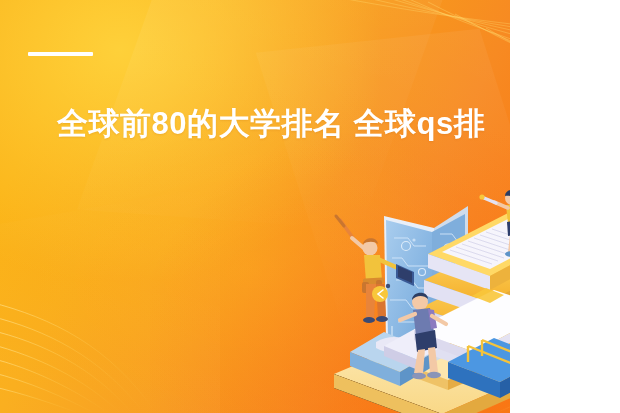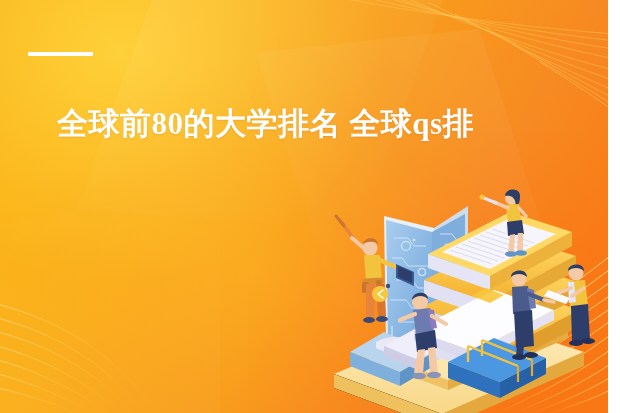--- a/index.html
+++ b/index.html
@@ -3,24 +3,24 @@
 <meta charset="utf-8">
 <title>Article Cover Banner</title>
 <style>
   html, body {
     margin: 0;
     padding: 0;
     background: #ffffff;
   }
   #banner {
     position: relative;
-    width: 608px;
+    width: 510px;
     height: 413px;
     overflow: hidden;
-    font-family: Liberation Serif, serif;
+    font-family: Liberation Sans, sans-serif;
     background: #F7941E;
   }
 
   
   .bg-base {
     position: absolute;
     inset: 0;
     background:
       linear-gradient(118deg,
         #F9B216 0%,

